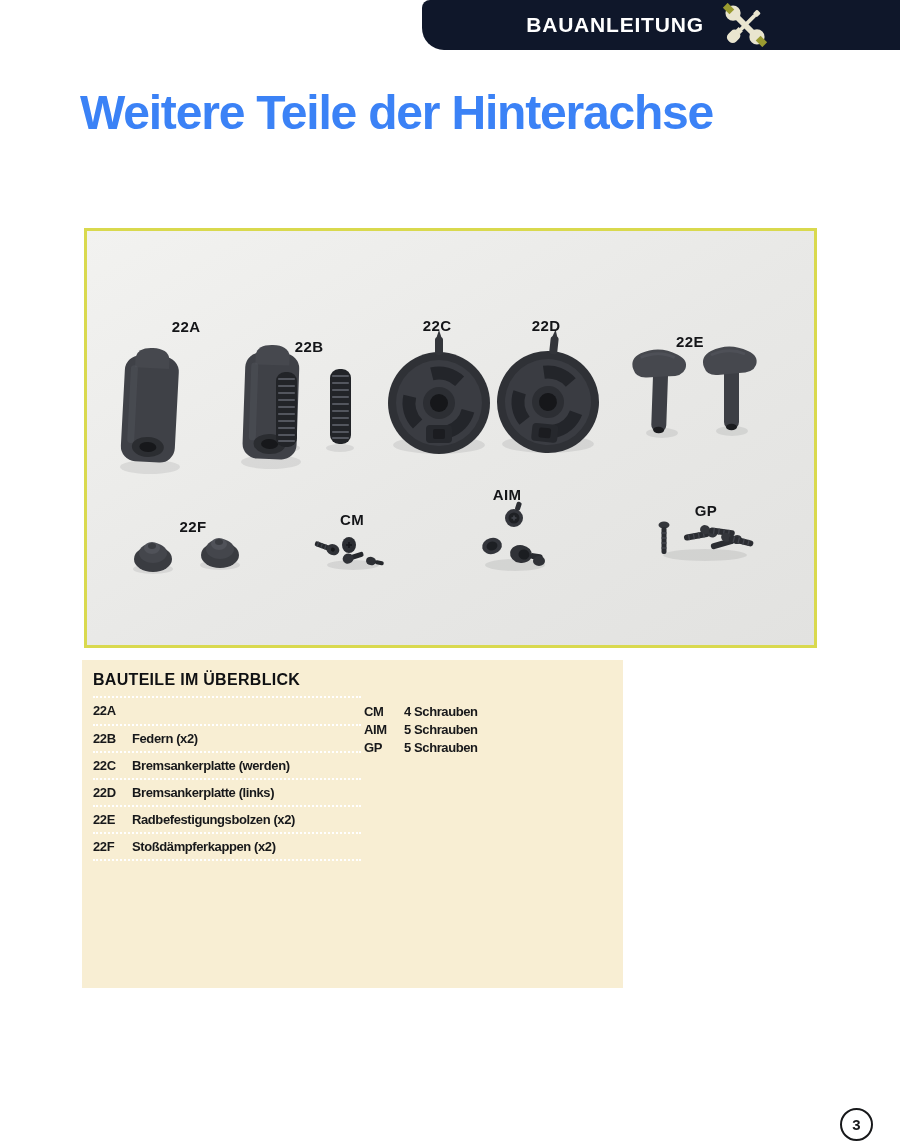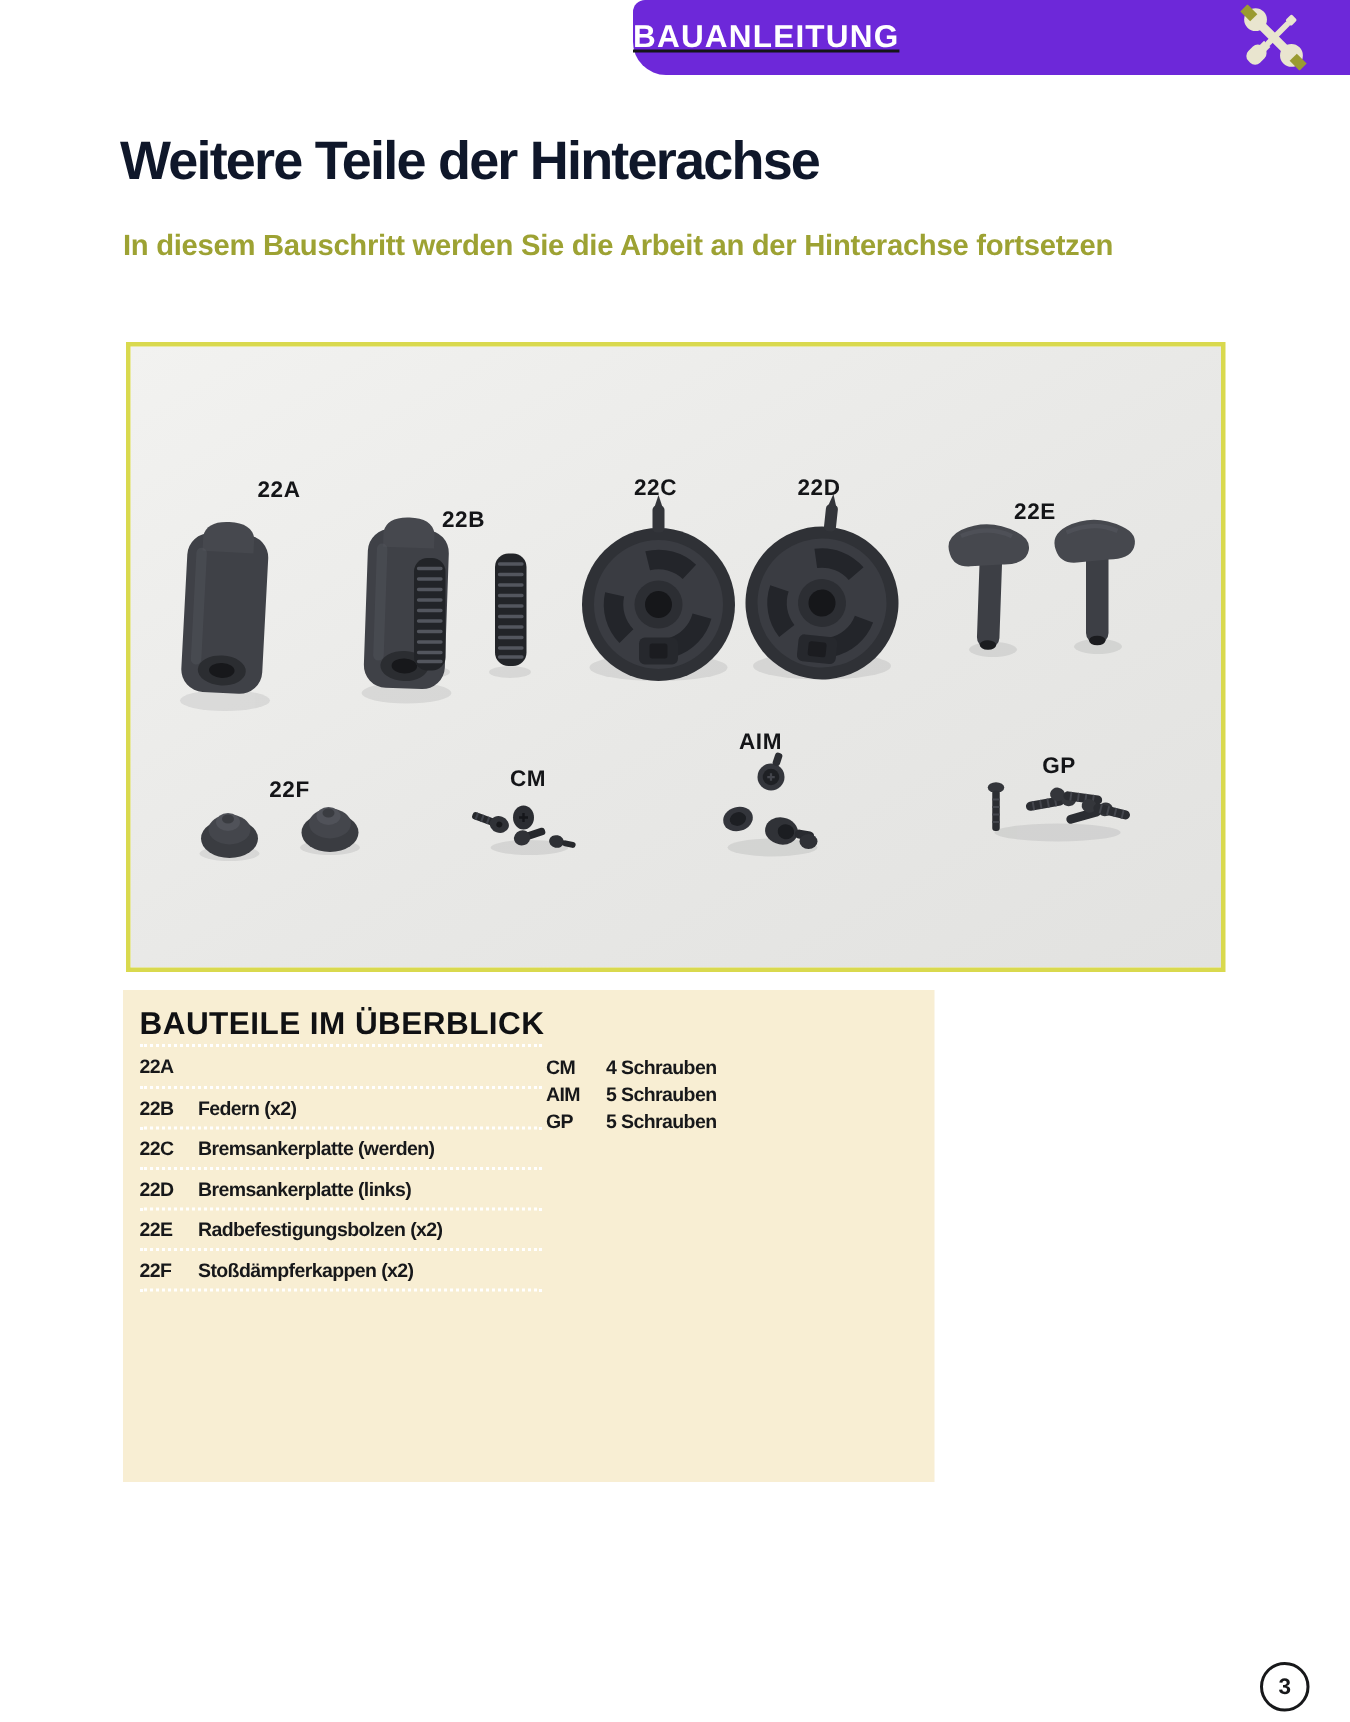--- a/index.html
+++ b/index.html
@@ -2,48 +2,48 @@
 <html><head>
 <meta charset="utf-8">
 <style>
   html,body{margin:0;padding:0;}
   body{
     width:900px;height:1148px;position:relative;background:#ffffff;overflow:hidden;
     font-family:"Liberation Sans",sans-serif;color:#141518;
   }
   .banner{
     position:absolute;left:422px;top:0;width:478px;height:50px;
-    background:#6d28d9;border-radius:8px 0 0 22px;
-    display:flex;align-items:center;justify-content:space-between;gap:14px;padding-right:24px;box-sizing:border-box;text-decoration:underline;
+    background:#0f172a;border-radius:8px 0 0 22px;
+    display:flex;align-items:center;justify-content:center;gap:14px;padding-right:24px;box-sizing:border-box;
   }
   .banner-label{color:#ffffff;font-size:21px;font-weight:700;letter-spacing:0.8px;}
   .tools-icon{width:54px;height:44px;}
   .title{
     position:absolute;left:80px;top:88px;margin:0;width:760px;
-    font-size:36px;font-weight:700;letter-spacing:-1.2px;color:#0f172a;line-height:1.05;white-space:nowrap;
+    font-size:48px;font-weight:700;letter-spacing:-1.2px;color:#3b82f6;line-height:1.05;white-space:nowrap;
   }
   .subtitle{
     position:absolute;left:82px;top:151px;margin:0;width:780px;
     font-size:19.5px;font-weight:700;letter-spacing:-0.2px;line-height:27px;color:#9da233;
   }
   .photo{
     position:absolute;left:84px;top:228px;width:733px;height:420px;box-sizing:border-box;
     border:3px solid #d9d94e;
     background:linear-gradient(150deg,#f2f2f0 0%,#e8e8e6 55%,#e2e2e0 100%);
   }
   .photo-svg{position:absolute;left:0;top:0;width:727px;height:414px;}
   .plabel{
     position:absolute;transform:translateX(-50%);
     font-size:15px;font-weight:700;letter-spacing:0.4px;color:#141518;white-space:nowrap;
   }
   .overview{
     position:absolute;left:82px;top:660px;width:541px;height:328px;background:#f8eed3;
   }
   .ov-heading{
-    position:absolute;left:11px;top:11px;font-size:21px;font-weight:700;letter-spacing:0.3px;color:#101113;
+    position:absolute;left:11px;top:11px;font-size:16px;font-weight:700;letter-spacing:0.3px;color:#101113;
   }
   .ov-left{
     position:absolute;left:11px;top:36px;width:268px;border-top:2px dotted #ffffff;
   }
   .ov-row{
     display:flex;align-items:flex-start;border-bottom:2px dotted #ffffff;padding:4.5px 0;
     font-size:13px;font-weight:700;letter-spacing:-0.4px;line-height:16px;color:#17181a;
   }
   .ov-row.tall{padding:5px 0;}
   .ov-code{flex:none;width:39px;}
@@ -81,21 +81,21 @@
       <rect x="18" y="22.5" width="5" height="7" fill="#e9e5cf"></rect>
       <rect x="22" y="24" width="25" height="4.5" rx="2" fill="#e9e5cf"></rect>
       <rect x="46" y="23" width="7" height="6.5" rx="1.5" fill="#e9e5cf"></rect>
     </g>
   </svg>
 </div>
 
 <h1 class="title">Weitere Teile der Hinterachse</h1>
 
 <p class="subtitle">
-  <span>In diesem Bauschritt werden Sie die Arbeit an der Hinterachse fortsetzen</span><br>
+  <br>
 </p>
 
 <div class="photo">
   <svg class="photo-svg" viewBox="0 0 727 414">
     <defs>
       <g id="cap22a">
         <rect x="0" y="6" width="54" height="106" rx="15" fill="#3f4147"></rect>
         <path d="M10 8 Q12 -2 27 -2 Q42 -2 44 8 L44 18 L10 18 Z" fill="#46484e"></path>
         <rect x="6" y="16" width="7" height="78" rx="3.5" fill="#555760" opacity="0.4"></rect>
         <ellipse cx="27" cy="97" rx="16" ry="10" fill="#2b2d31"></ellipse>

